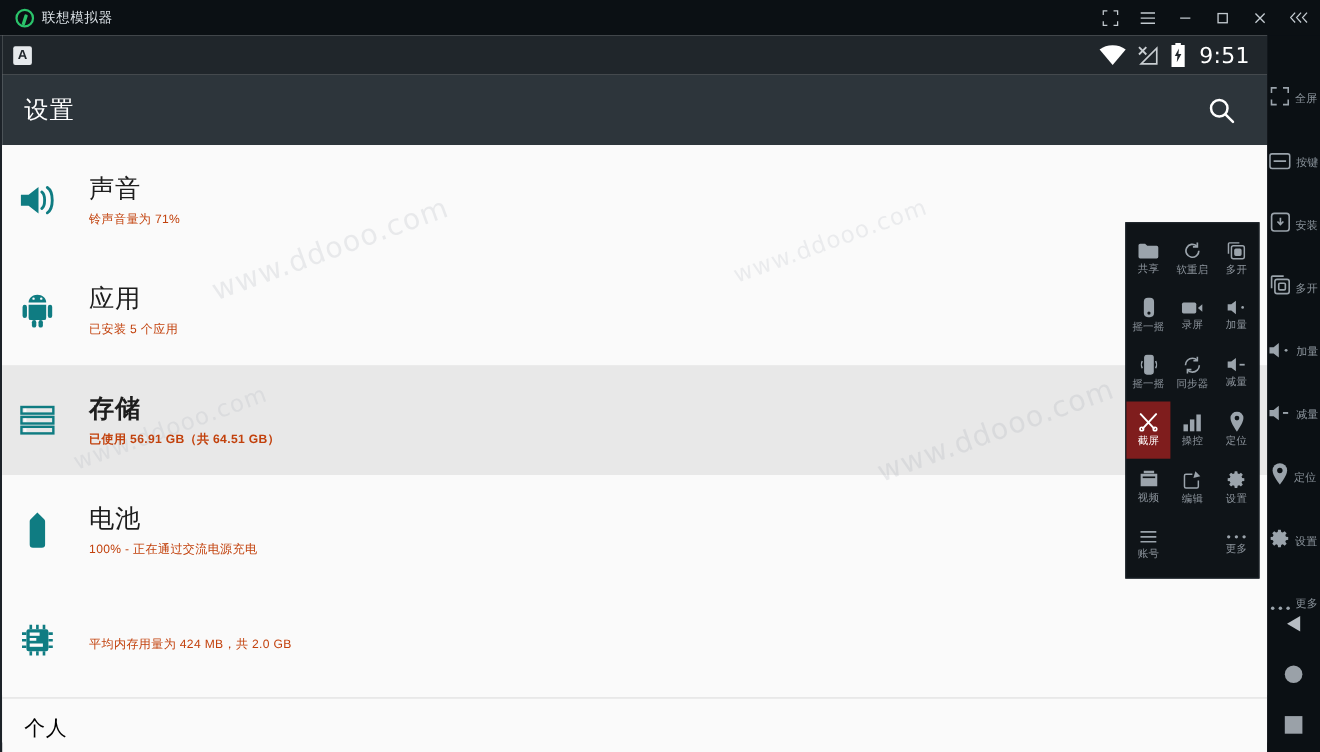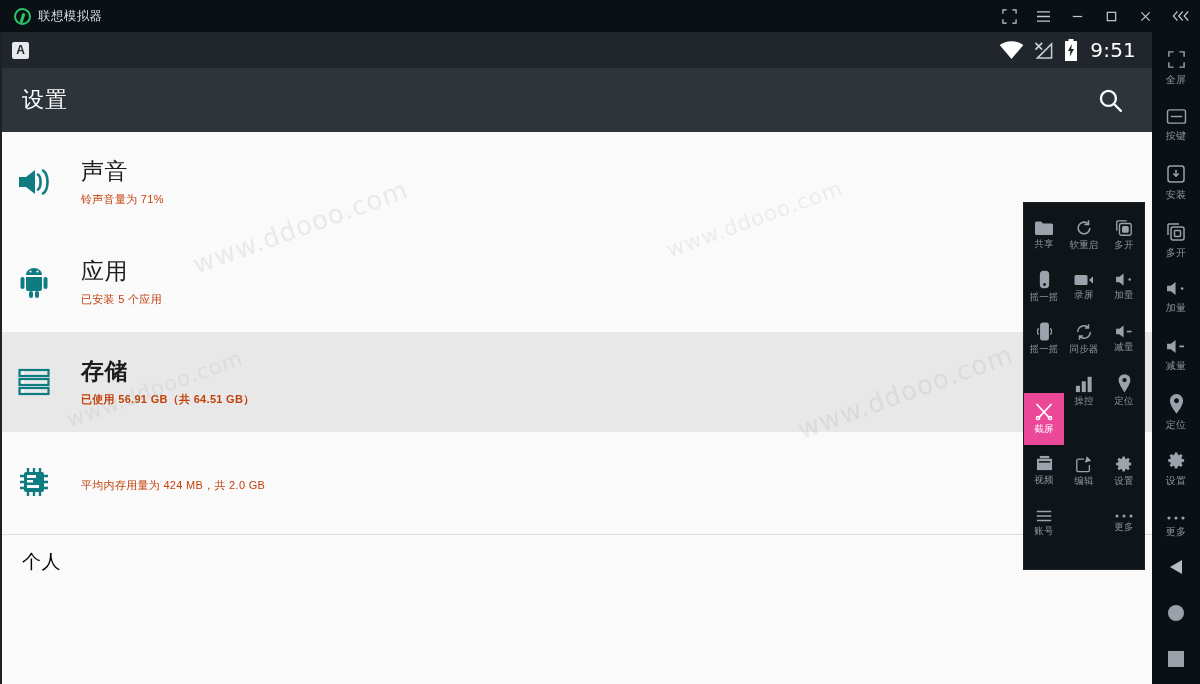--- a/index.html
+++ b/index.html
@@ -95,39 +95,39 @@
   }
   .wm2 { font-size: 21px; color: rgba(140,150,160,.14); }
 
   
   .sidestrip {
     position: absolute; right: 0; top: 32px; width: 48px; height: 652px;
     background: #0b1014; display: flex; flex-direction: column; align-items: center;
     padding-top: 8px;
   }
   .ss-item {
-    width: 48px; height: 62px; display: flex; flex-direction: column;
-    align-items: center; justify-content: center; gap: 4px; color: #9aa3ab;
+    width: 48px; height: 62px; display: flex; flex-direction: row;
+    align-items: flex-end; justify-content: center; gap: 4px; color: #9aa3ab;
   }
   .ss-label { font-size: 10px; color: #8b949c; letter-spacing: .2px; }
   .ss-nav { margin-top: auto; padding-bottom: 14px; display: flex; flex-direction: column; gap: 24px; align-items: center; }
   .ss-navbtn { width: 30px; height: 22px; display: flex; align-items: center; justify-content: center; }
 
   
   .panel {
     position: absolute; right: 55px; top: 202px; width: 122px;
     background: #0f1418; border: 1px solid #1b2228;
     display: grid; grid-template-columns: repeat(3, 1fr);
-    padding: 6px 0 20px 0;
+    padding: 6px 0 4px 0;
   }
   .p-cell {
     height: 52px; display: flex; flex-direction: column;
     align-items: center; justify-content: center; gap: 2px; color: #9ba4ac;
   }
-  .p-cell.active { background: #ec4899; color: #ffffff; margin-top: 28px; }
+  .p-cell.active { background: #7f1d1d; color: #ffffff; }
   .p-cell.active .p-label { color: #ffffff; }
   .p-label { font-size: 9.5px; color: #8d959d; letter-spacing: .2px; }
   .p-cell.empty { visibility: hidden; }
   svg { display: block; }
 </style>
 </head>
 <body>
 
 <div id="app">
 
@@ -249,20 +249,31 @@
             <rect x="1.5" y="20" width="29" height="6"></rect>
             <path d="M5 3.5v3M5 12.5v3M5 21.5v3" stroke="#fafafa" stroke-width="2"></path>
           </svg>
         </div>
         <div class="row-text">
           <div class="row-title">存储</div>
           <div class="row-sub">已使用 56.91 GB（共 64.51 GB）</div>
         </div>
       </div>
 
+      <div class="row">
+        <div class="row-icon">
+          <svg width="22" height="34" viewBox="0 0 22 34" fill="#0f7c82">
+            <path d="M4 9c0-1 .6-1.6 1.3-2.3L11 1l5.7 5.7c.7.7 1.3 1.3 1.3 2.3v21a3 3 0 0 1-3 3H7a3 3 0 0 1-3-3V9z"></path>
+          </svg>
+        </div>
+        <div class="row-text">
+          <div class="row-title">电池</div>
+          <div class="row-sub">100% - 正在通过交流电源充电</div>
+        </div>
+      </div>
 
       <div class="row">
         <div class="row-icon">
           <svg width="30" height="30" viewBox="0 0 30 30" fill="#0f7c82">
             <rect x="5" y="5" width="20" height="20" rx="2"></rect>
             <rect x="8" y="8" width="9" height="3" fill="#fafafa"></rect>
             <rect x="8" y="13" width="6" height="2.5" fill="#fafafa"></rect>
             <rect x="8" y="18" width="12" height="3" fill="#fafafa"></rect>
             <path d="M9 1v4M15 1v4M21 1v4M9 25v4M15 25v4M21 25v4M1 9h4M1 15h4M1 21h4M25 9h4M25 15h4M25 21h4" stroke="#0f7c82" stroke-width="2.4"></path>
           </svg>

